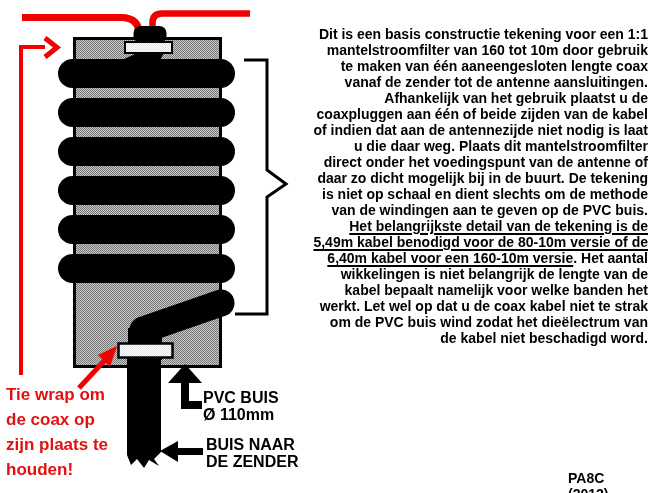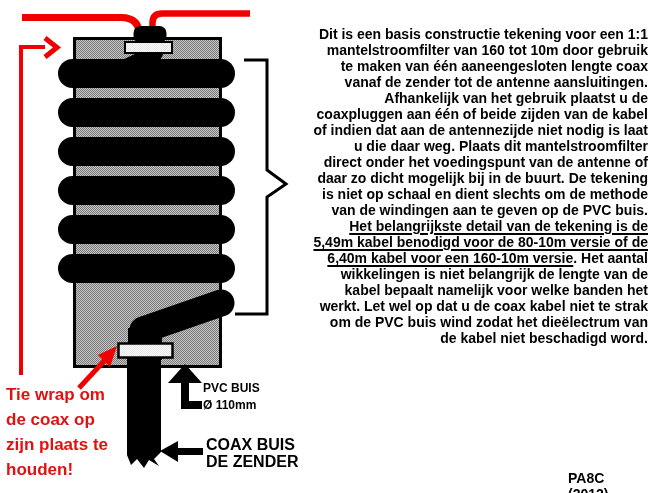--- a/index.html
+++ b/index.html
@@ -16,21 +16,21 @@
     left:313px;top:26px;width:335px;
     font-size:14px;line-height:16px;
     text-align:right;
   }
   #description .ul{text-decoration:underline;text-decoration-thickness:2px;text-underline-offset:2px;}
   #tie-wrap-note{
     left:6px;top:382px;
     color:#e31010;font-size:17px;line-height:25px;
     white-space:pre-line;
   }
-  #pvc-label{left:203px;top:380px;font-size:12px;line-height:17px;white-space:pre-line;}
+  #pvc-label{left:203px;top:389px;font-size:16px;line-height:17px;white-space:pre-line;}
   #coax-label{left:206px;top:436px;font-size:16px;line-height:17px;white-space:pre-line;}
   #signature{left:548px;top:470px;font-size:14px;padding-left:20px;}
 </style>
 </head>
 <body>
 
 <div id="canvas">
 
   <svg id="diagram-svg" width="648" height="493" viewBox="0 0 648 493">
     <defs>
@@ -95,21 +95,21 @@
   </svg>
 
   <div class="txt" id="tie-wrap-note">Tie wrap om
 de coax op
 zijn plaats te
 houden!</div>
 
   <div class="txt" id="pvc-label">PVC BUIS
 Ø  110mm</div>
 
-  <div class="txt" id="coax-label">COAX BUIS
+  <div class="txt" id="coax-label">BUIS NAAR
 DE ZENDER</div>
 
   <div class="txt" id="description">
     <span>Dit is een basis constructie tekening voor een 1:1 mantelstroomfilter van 160 tot 10m door gebruik te maken van één aaneengesloten lengte coax vanaf de zender tot de antenne aansluitingen. Afhankelijk van het gebruik plaatst u de coaxpluggen aan één of beide zijden van de kabel of indien dat aan de antennezijde niet nodig is laat u die daar weg. Plaats dit mantelstroomfilter direct onder het voedingspunt van de antenne of daar zo dicht mogelijk bij in de buurt. De tekening is niet op schaal en dient slechts om de methode van de windingen aan te geven op de PVC buis. </span><span class="ul">Het belangrijkste detail van de tekening is de 5,49m kabel benodigd voor de 80-10m versie of de 6,40m kabel voor een 160-10m versie</span><span>. Het aantal wikkelingen is niet belangrijk de lengte van de kabel bepaalt namelijk voor welke banden het werkt. Let wel op dat u de coax kabel niet te strak om de PVC buis wind zodat het dieëlectrum van de kabel niet beschadigd word.</span>
   </div>
 
   <div class="txt" id="signature">PA8C (2012)</div>
 
 </div>
 

